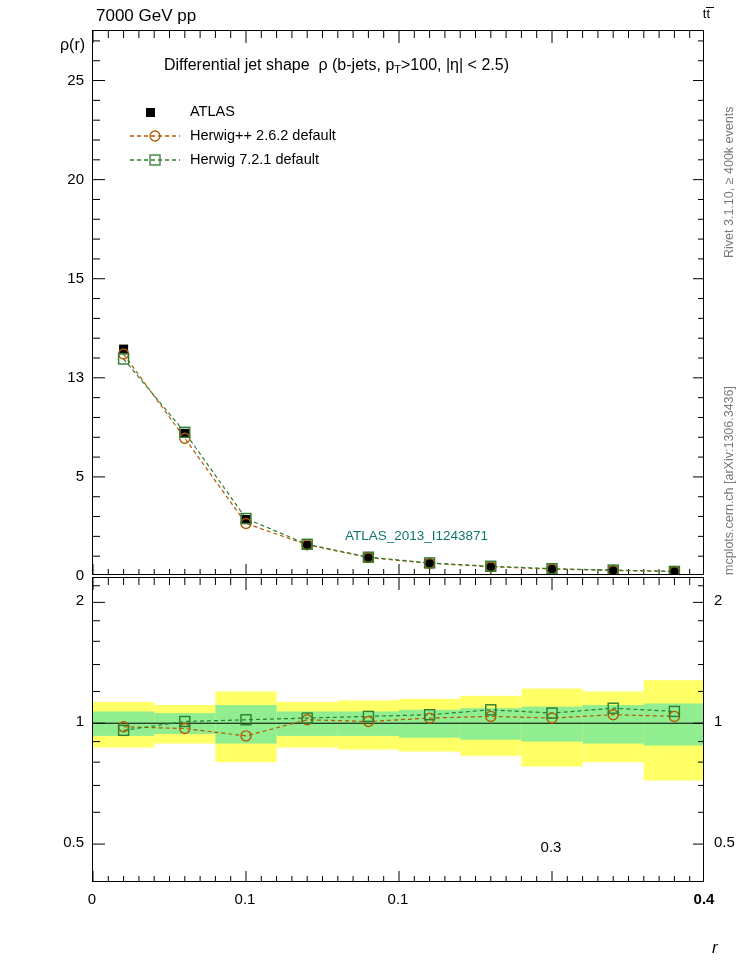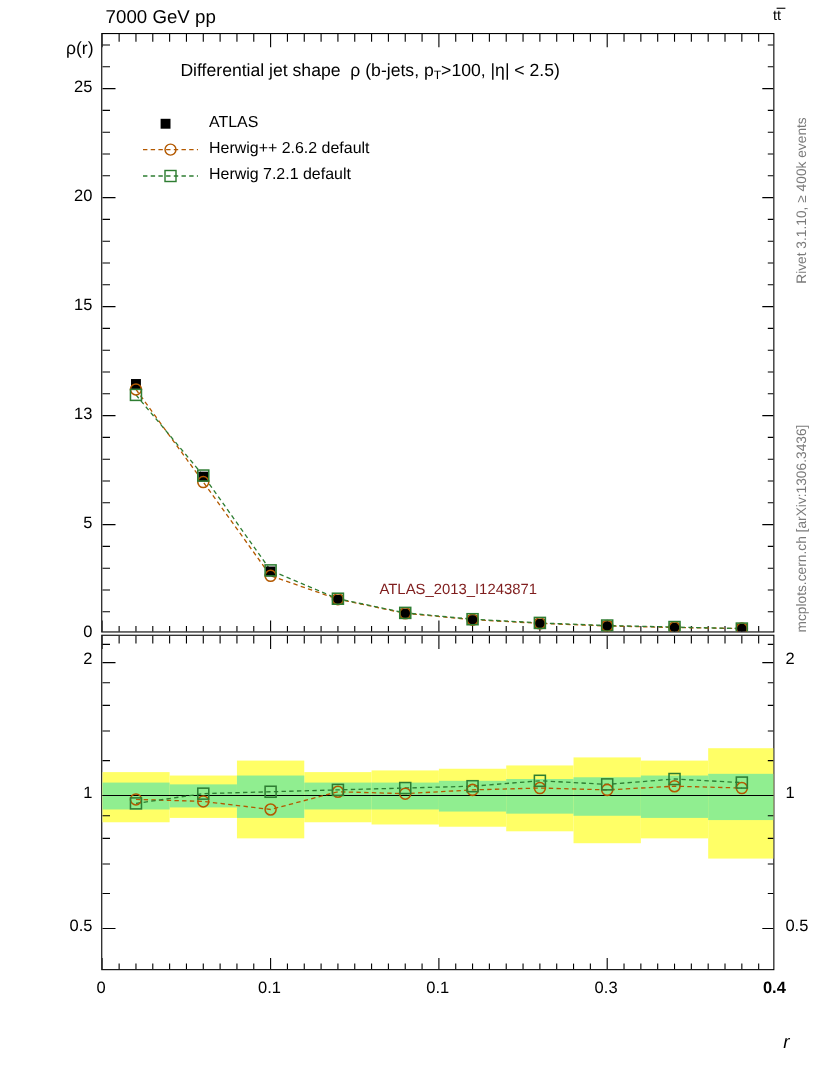--- a/index.html
+++ b/index.html
@@ -108,21 +108,21 @@
     font-size: 16px;
     white-space: nowrap;
     text-align: right;
   }
   #plot-title .sub { font-size: 11px; vertical-align: -3px; }
   #watermark {
     position: absolute;
     left: 345px;
     top: 528px;
     font-size: 13.5px;
-    color: #7f1d1d;
+    color: #0f766e;
     white-space: nowrap;
   }
   
   #legend {
     position: absolute;
     left: 128px;
     top: 100px;
     font-size: 14.5px;
   }
   .leg-row {
@@ -529,17 +529,17 @@
       <div class="tick-text" style="left: 32px; top: 70.5455px; width: 52px;">25</div>
       <div class="tick-text" style="left: 32px; top: 833.091px; width: 52px;">0.5</div>
       <div class="tick-text" style="left: 714px; top: 833.091px; width: 40px; text-align: left;">0.5</div>
       <div class="tick-text" style="left: 32px; top: 712.231px; width: 52px;">1</div>
       <div class="tick-text" style="left: 714px; top: 712.231px; width: 40px; text-align: left;">1</div>
       <div class="tick-text" style="left: 32px; top: 591.37px; width: 52px;">2</div>
       <div class="tick-text" style="left: 714px; top: 591.37px; width: 40px; text-align: left;">2</div>
       <div class="xtick-text" style="left: 67px; top: 890px; width: 50px;">0</div>
       <div class="xtick-text" style="left: 220px; top: 890px; width: 50px;">0.1</div>
       <div class="xtick-text" style="left: 373px; top: 890px; width: 50px;">0.1</div>
-      <div class="xtick-text" style="left: 526px; top: 890px; width: 50px;">0.3</div>
+      <div class="xtick-text" style="left: 526px; top: 838px; width: 50px;">0.3</div>
       <div class="xtick-text" style="left: 679px; top: 890px; width: 50px; font-weight: bold;">0.4</div>
     </div>
 
 </div>
 
 </body></html>

